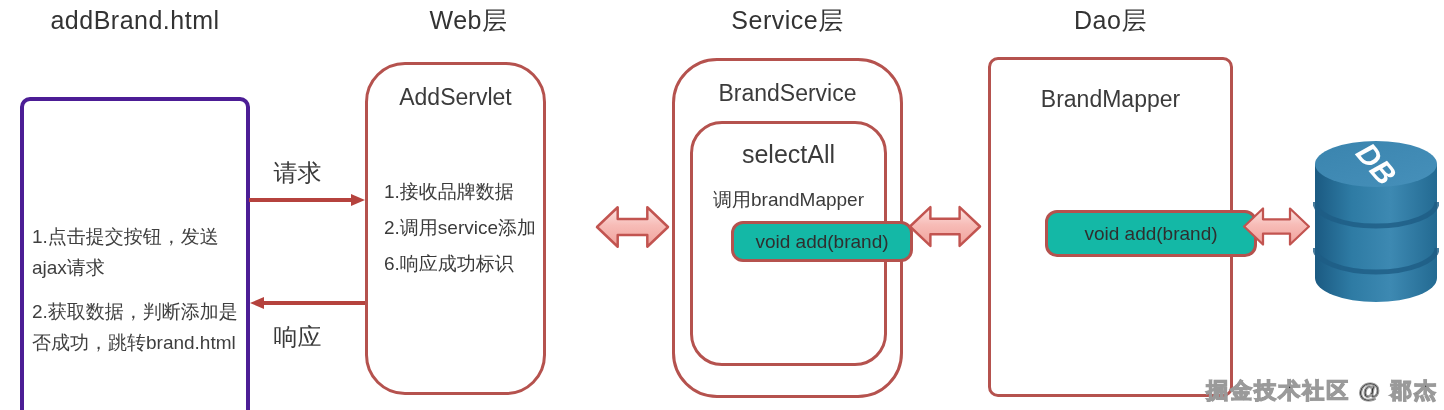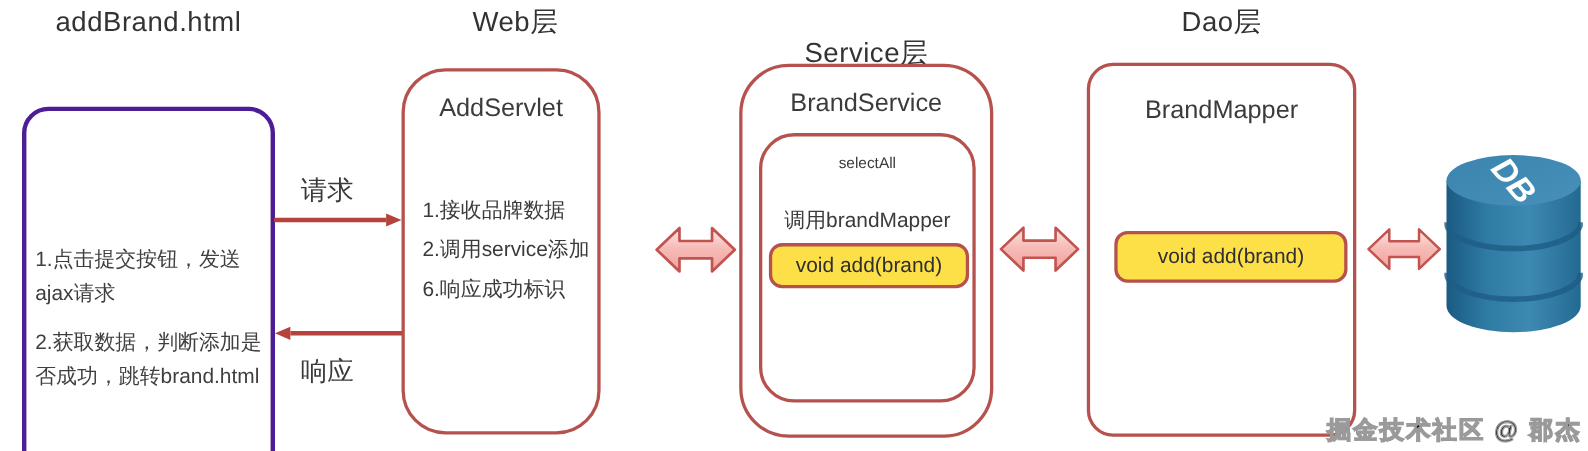--- a/index.html
+++ b/index.html
@@ -3,37 +3,37 @@
 <meta charset="utf-8">
 <style>
   * { margin:0; padding:0; box-sizing:border-box; }
   html,body { background:#ffffff; }
   body { font-family:"Liberation Sans","DejaVu Sans",sans-serif; color:#3b3b3b; }
   .stage { position:relative; width:1444px; height:410px; background:#ffffff; overflow:hidden; }
 
   .col-header { position:absolute; top:4px; height:32px; line-height:32px;
                 text-align:center; font-size:25px; color:#333; letter-spacing:0.5px; }
 
-  .layer-box { position:absolute; background:#fff; border-radius:24px; }
+  .layer-box { position:absolute; background:#fff; border-radius:10px; }
   .layer-box.blue { border:4px solid #4c1d95;margin-top:40px; }
   .layer-box.red  { border:3px solid #b5524e; }
 
   .box-title { position:absolute; left:0; right:0; text-align:center; font-size:23px; color:#3b3b3b; }
 
   .body-text { position:absolute; font-size:19px; color:#3f3f3f; }
   .body-text .ln { height:31px; line-height:31px; white-space:nowrap; }
   .body-text .gap { margin-top:13px; }
 
   .list { position:absolute; }
   .list .li { height:36px; line-height:36px; font-size:19px; white-space:nowrap; }
 
   .inner-box { position:absolute; background:#fff; border:3px solid #b5524e; border-radius:32px; }
-  .method-pill { position:absolute; background:#fde047; border:3px solid #b5524e; border-radius:12px;
+  .method-pill { position:absolute; background:#14b8a6; border:3px solid #b5524e; border-radius:12px;
                  display:flex; align-items:center; justify-content:center;
-                 font-size:19px; color:#2f2f2f; white-space:nowrap; }
+                 font-size:19px; color:#2f2f2f; white-space:nowrap;margin-left:32px; }
   .small-label { position:absolute; left:0; right:0; text-align:center; }
 
   .arrow-label { position:absolute; font-size:24px; color:#3a3a3a; text-align:center; }
   .svg-abs { position:absolute; display:block; }
 
   .watermark { position:absolute; right:6px; bottom:4px; font-size:22px; font-weight:bold;
                letter-spacing:2px; color:#000000; -webkit-text-stroke:1.2px #9a9a9a;
                text-shadow:0 0 1px #b5b5b5; white-space:nowrap; }
 </style>
 </head>
@@ -56,21 +56,21 @@
       </linearGradient>
       <linearGradient id="dbTop" x1="0" y1="0" x2="1" y2="1">
         <stop offset="0%" stop-color="#3a84ae"></stop>
         <stop offset="100%" stop-color="#4690ba"></stop>
       </linearGradient>
     </defs>
   </svg>
 
   <div class="col-header" style="left:355px; width:227px;">Web层</div>
   <div class="col-header" style="left:20px; width:230px;">addBrand.html</div>
-  <div class="col-header" style="left:672px; width:231px;margin-top:28px;">Service层</div>
+  <div class="col-header" style="left:672px; width:231px;">Service层</div>
   <div class="col-header" style="left:988px; width:245px;">Dao层</div>
 
   <div class="layer-box blue" style="left:20px; top:57px; width:230px; height:337px;">
     <div class="body-text" style="left:8px; top:120px; right:2px;">
       <div class="ln">1.点击提交按钮，发送</div>
       <div class="ln">ajax请求</div>
       <div class="ln gap">2.获取数据，判断添加是</div>
       <div class="ln">否成功，跳转brand.html</div>
     </div>
   </div>
@@ -96,21 +96,21 @@
     </div>
   </div>
 
   <svg class="svg-abs" style="left:595px; top:202px;" width="75" height="50" viewBox="0 0 76 50">
     <polygon points="2,25 23,5 23,17 53,17 53,5 74,25 53,45 53,33 23,33 23,45" fill="url(#dblGrad)" stroke="#c25450" stroke-width="2.5" stroke-linejoin="round"></polygon>
   </svg>
 
   <div class="layer-box red" style="left:672px; top:58px; width:231px; height:340px; border-radius:45px;">
     <div class="box-title" style="top:19px;">BrandService</div>
     <div class="inner-box" style="left:15px; top:60px; width:197px; height:245px;">
-      <div class="small-label" style="top:16px; font-size:14px;">selectAll</div>
+      <div class="small-label" style="top:16px; font-size:25px;">selectAll</div>
       <div class="small-label" style="top:63px; font-size:19px;">调用brandMapper</div>
       <div class="method-pill" style="left:6px; top:97px; width:182px; height:41px;">void add(brand)</div>
     </div>
   </div>
 
   <svg class="svg-abs" style="left:908px; top:202px;" width="74" height="49" viewBox="0 0 76 50">
     <polygon points="2,25 23,5 23,17 53,17 53,5 74,25 53,45 53,33 23,33 23,45" fill="url(#dblGrad)" stroke="#c25450" stroke-width="2.5" stroke-linejoin="round"></polygon>
   </svg>
 
   <div class="layer-box red" style="left:988px; top:57px; width:245px; height:340px;">

